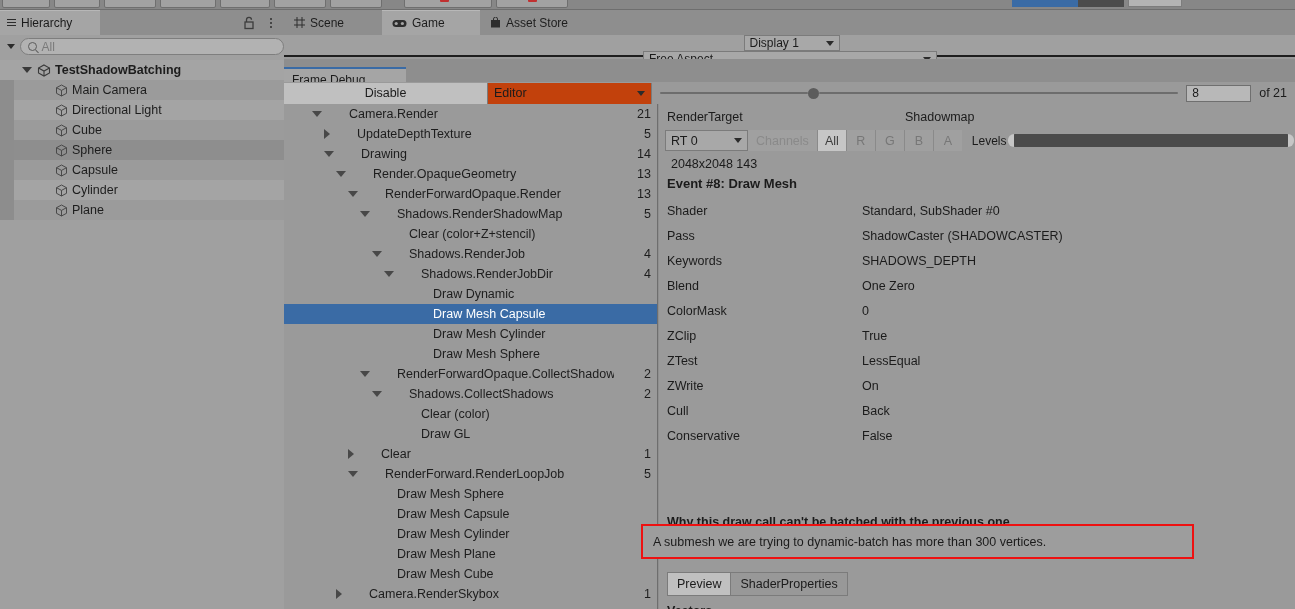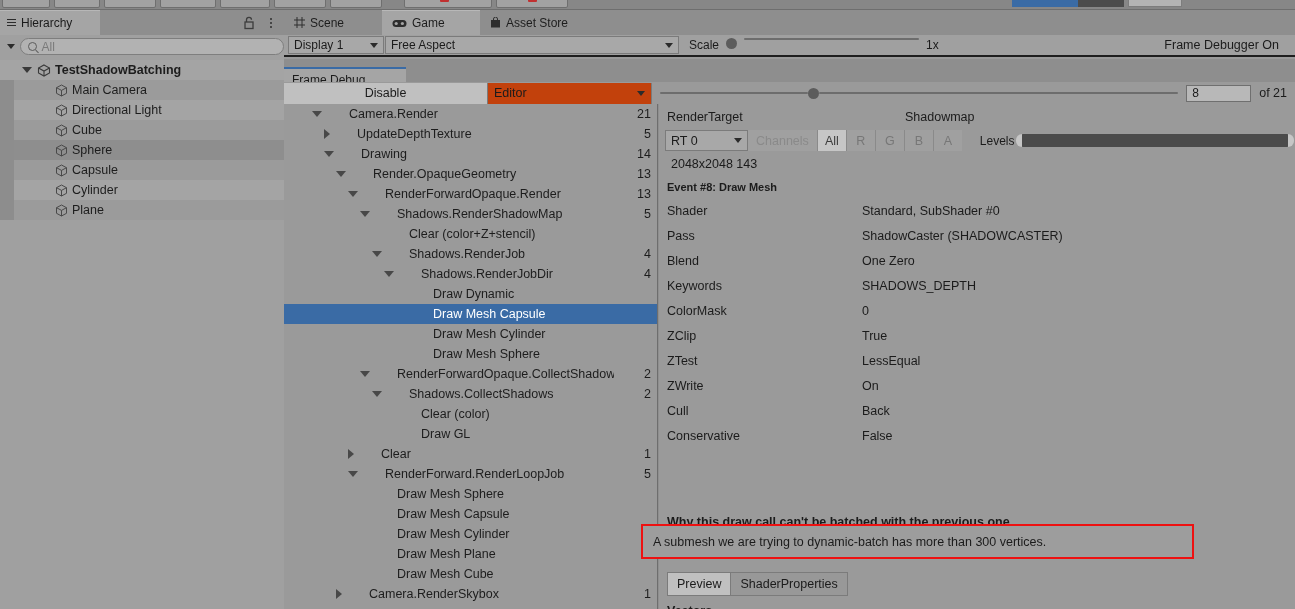--- a/index.html
+++ b/index.html
@@ -113,20 +113,21 @@
     display: flex; align-items: center; gap: 5px; padding: 0 10px;
     font-size: 12px; color: #1d1d1d;
   }
   .gv-tab.active { background: #a5a5a5; border-top: 1px solid #b8b8b8; }
   .gv-tab.inactive { background: #8e8e8e; }
 
   .gv-toolbar {
     position: absolute; left: 0; top: 25px; right: 0; height: 22px;
     background: #a0a0a0; display: flex; align-items: center;
     border-bottom: 2px solid #1e1e1e;
+    flex-direction: column;
   }
   .dd {
     height: 18px; background: #a8a8a8; border: 1px solid #7b7b7b;
     display: flex; align-items: center; padding: 0 5px; font-size: 12px; gap: 6px;
     justify-content: space-between;
   }
   .slider-track { height: 2px; background: #6d6d6d; border-radius:1px; }
   .knob { width: 11px; height: 11px; border-radius: 50%; background: #5c5c5c; }
 
   .gv-body { position: absolute; left:0; top: 49px; right: 0; bottom: 0; background:#8f8f8f; }
@@ -188,32 +189,32 @@
   .rt-dd {
     width: 83px; height: 21px; background:#a8a8a8; border:1px solid #7b7b7b;
     display:flex; align-items:center; justify-content:space-between; padding:0 5px; font-size:12.5px;
   }
   .chan-label { padding: 0 8px; font-size:12.5px; color:#8a8a8a; height:21px; display:flex;align-items:center; background:#a0a0a0;}
   .chan-btn {
     width: 29px; height:21px; background:#a0a0a0; border-left:1px solid #8a8a8a;
     display:flex;align-items:center;justify-content:center;font-size:12.5px;color:#777;
   }
   .chan-btn.on { background:#c6c6c6; color:#3d3d3d; }
-  .levels-wrap { display:flex; align-items:center; gap:6px; margin-left:18px; flex:1; padding-right:6px;}
+  .levels-wrap { display:flex; align-items:center; gap:6px; margin-left:10px; flex:1; padding-right:6px;}
   .levels-bar {
     flex:1; height:13px; background:#4b4b4b; border-radius:2px; position:relative;
   }
   .levels-bar:before, .levels-bar:after {
     content:''; position:absolute; top:0; width:6px; height:13px; background:#c6c6c6;
   }
   .levels-bar:before { left:-5px; border-radius:6px 0 0 6px;}
   .levels-bar:after  { right:-5px; border-radius:0 6px 6px 0;}
 
   .res-row { height:24px; display:flex; align-items:center; padding-left:12px; font-size:12.5px;}
-  .ev-row { height:22px; display:flex; align-items:center; padding-left:8px; font-size:11px; font-weight:bold;}
+  .ev-row { height:22px; display:flex; align-items:flex-start; padding-left:8px; font-size:13px; font-weight:bold;}
 
   .p-row { height:25px; display:flex; align-items:center; padding-left:8px; font-size:12.5px;}
   .p-row .pk { width: 195px; }
 
   .why-title { position:absolute; left:8px; top:411px; font-size:12.5px; font-weight:bold; }
   .why-box {
     position:absolute; left: -18px; top: 420px; width: 553px; height: 35px;
     border: 2px solid #ee1111; background: #9d9d9d;
     display:flex; align-items:center; padding-left: 10px; font-size:12.5px;
   }
@@ -670,26 +671,26 @@
         <div id="prop-rows">
             <div class="p-row">
               <span class="pk">Shader</span>
               <span>Standard, SubShader #0</span>
             </div>
             <div class="p-row">
               <span class="pk">Pass</span>
               <span>ShadowCaster (SHADOWCASTER)</span>
             </div>
             <div class="p-row">
+              <span class="pk">Keywords</span>
+              <span>SHADOWS_DEPTH</span>
+            </div>
+            <div class="p-row">
               <span class="pk">Blend</span>
               <span>One Zero</span>
-            </div>
-            <div class="p-row">
-              <span class="pk">Keywords</span>
-              <span>SHADOWS_DEPTH</span>
             </div>
             <div class="p-row">
               <span class="pk">ColorMask</span>
               <span>0</span>
             </div>
             <div class="p-row">
               <span class="pk">ZClip</span>
               <span>True</span>
             </div>
             <div class="p-row">

